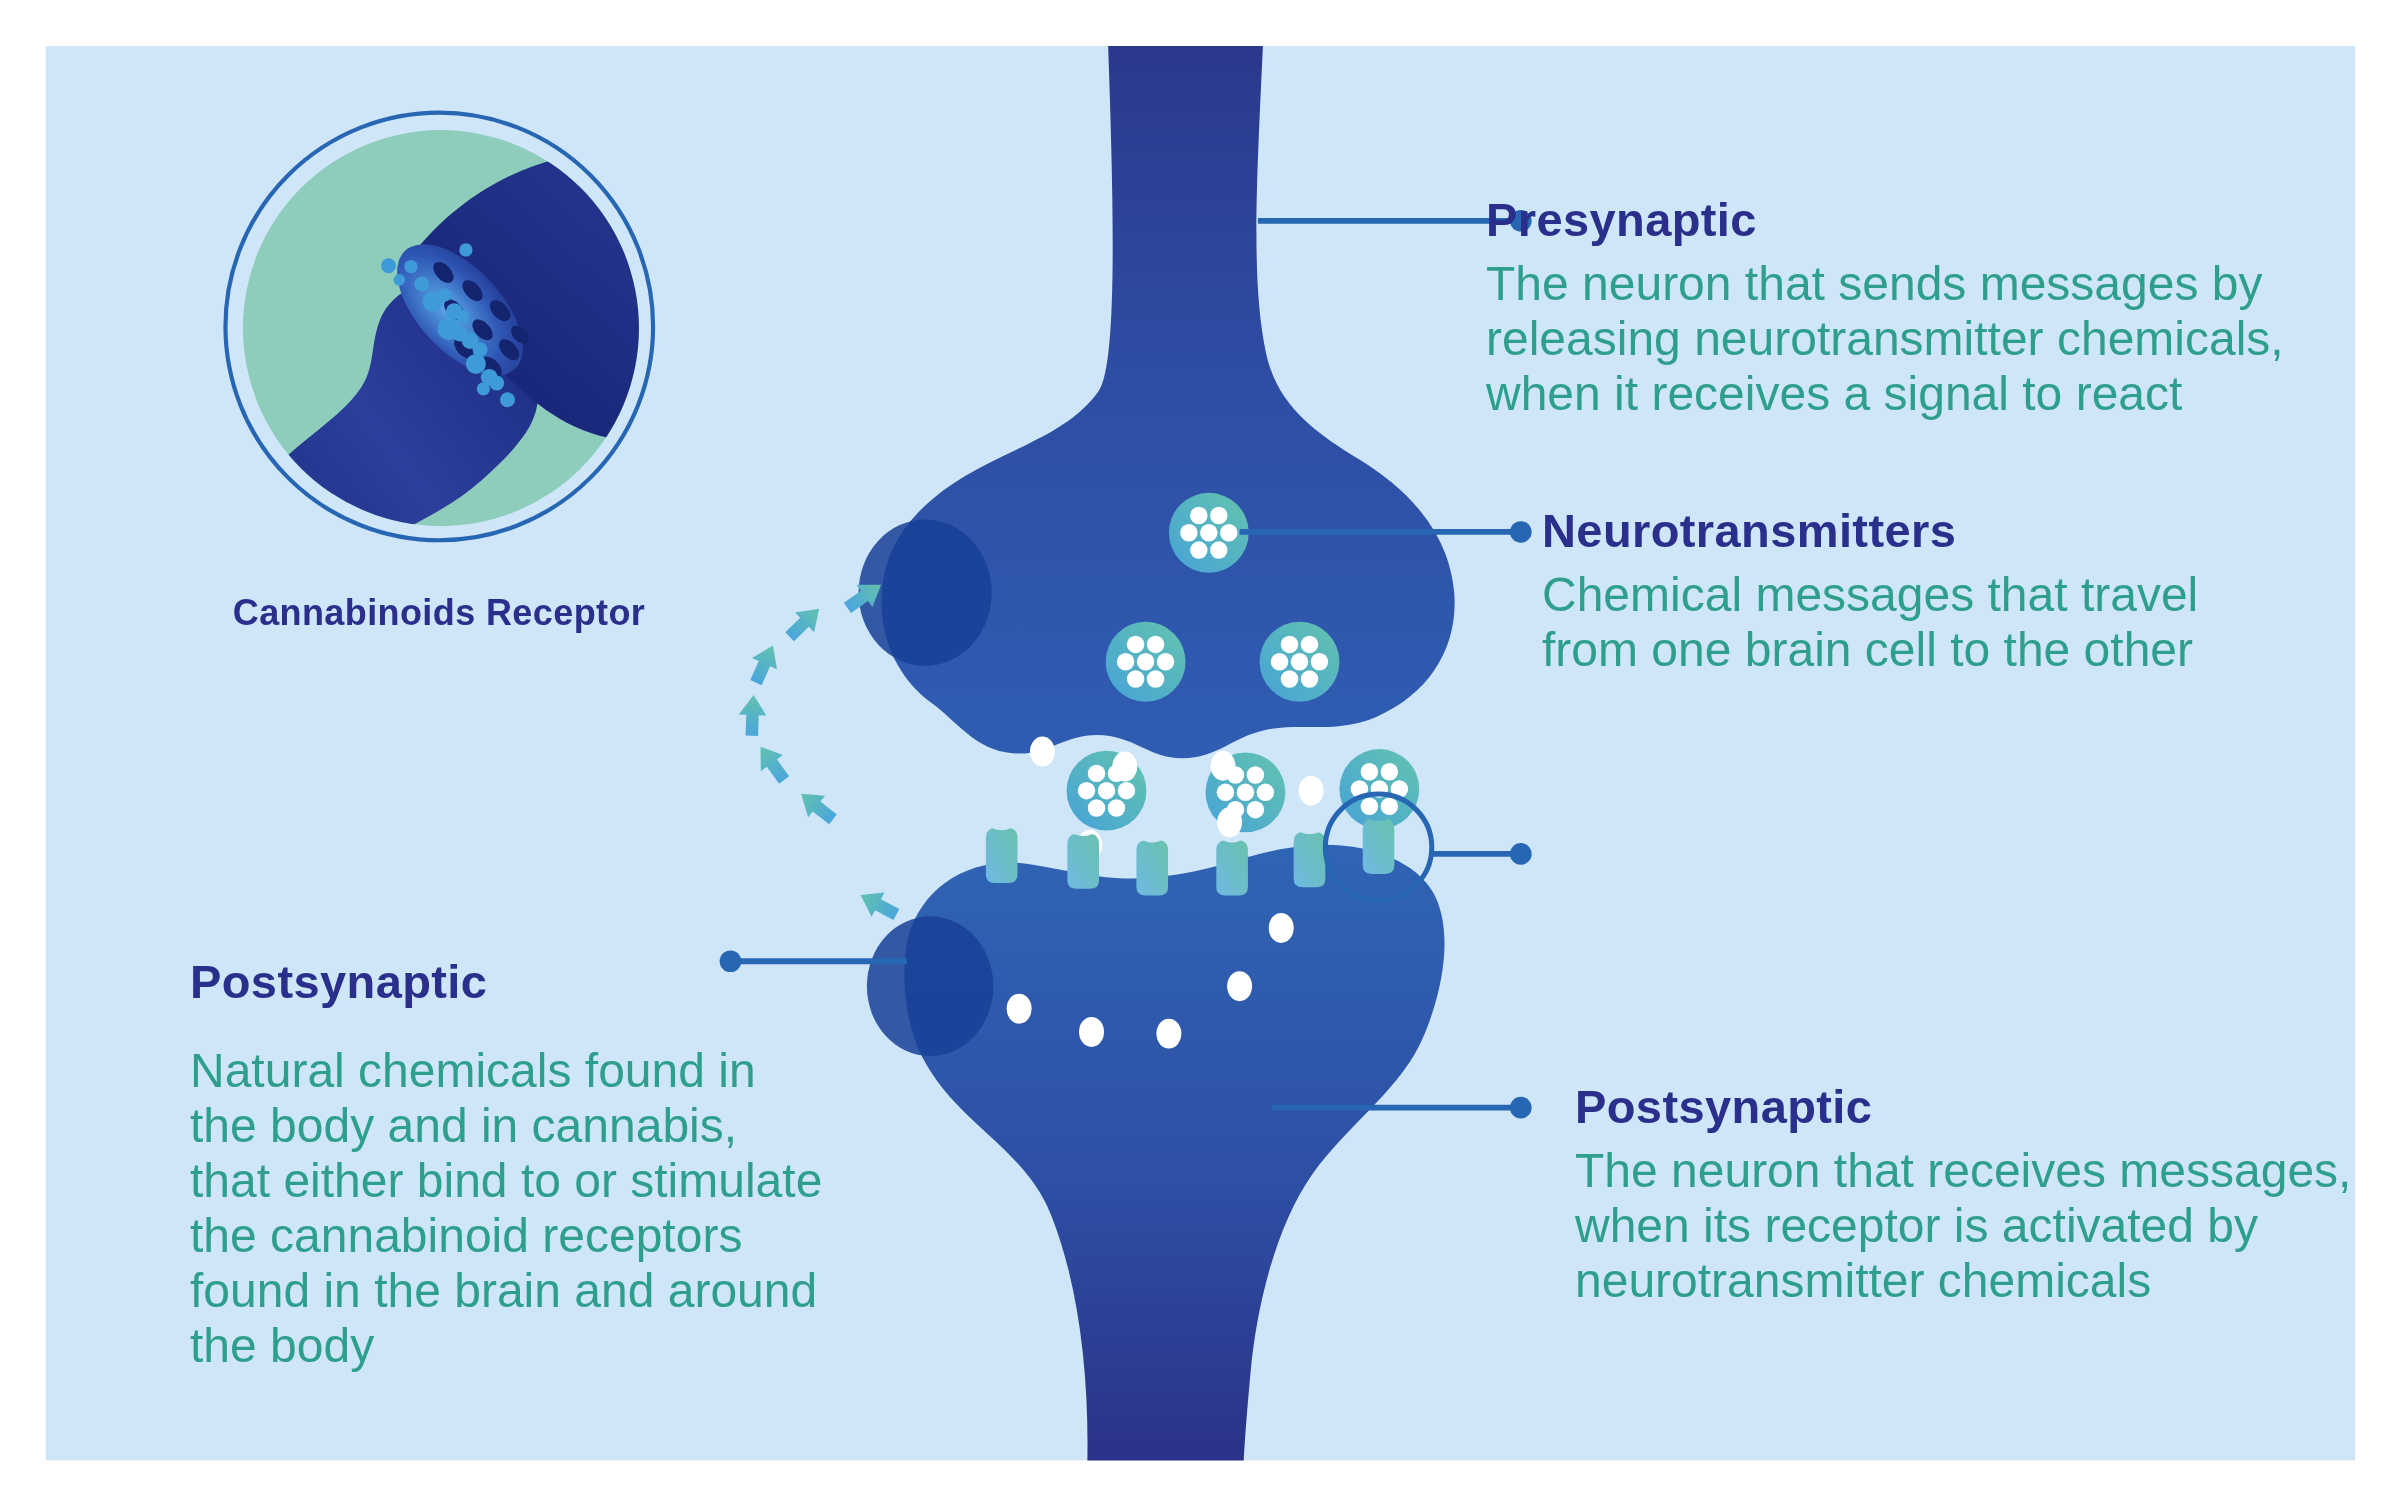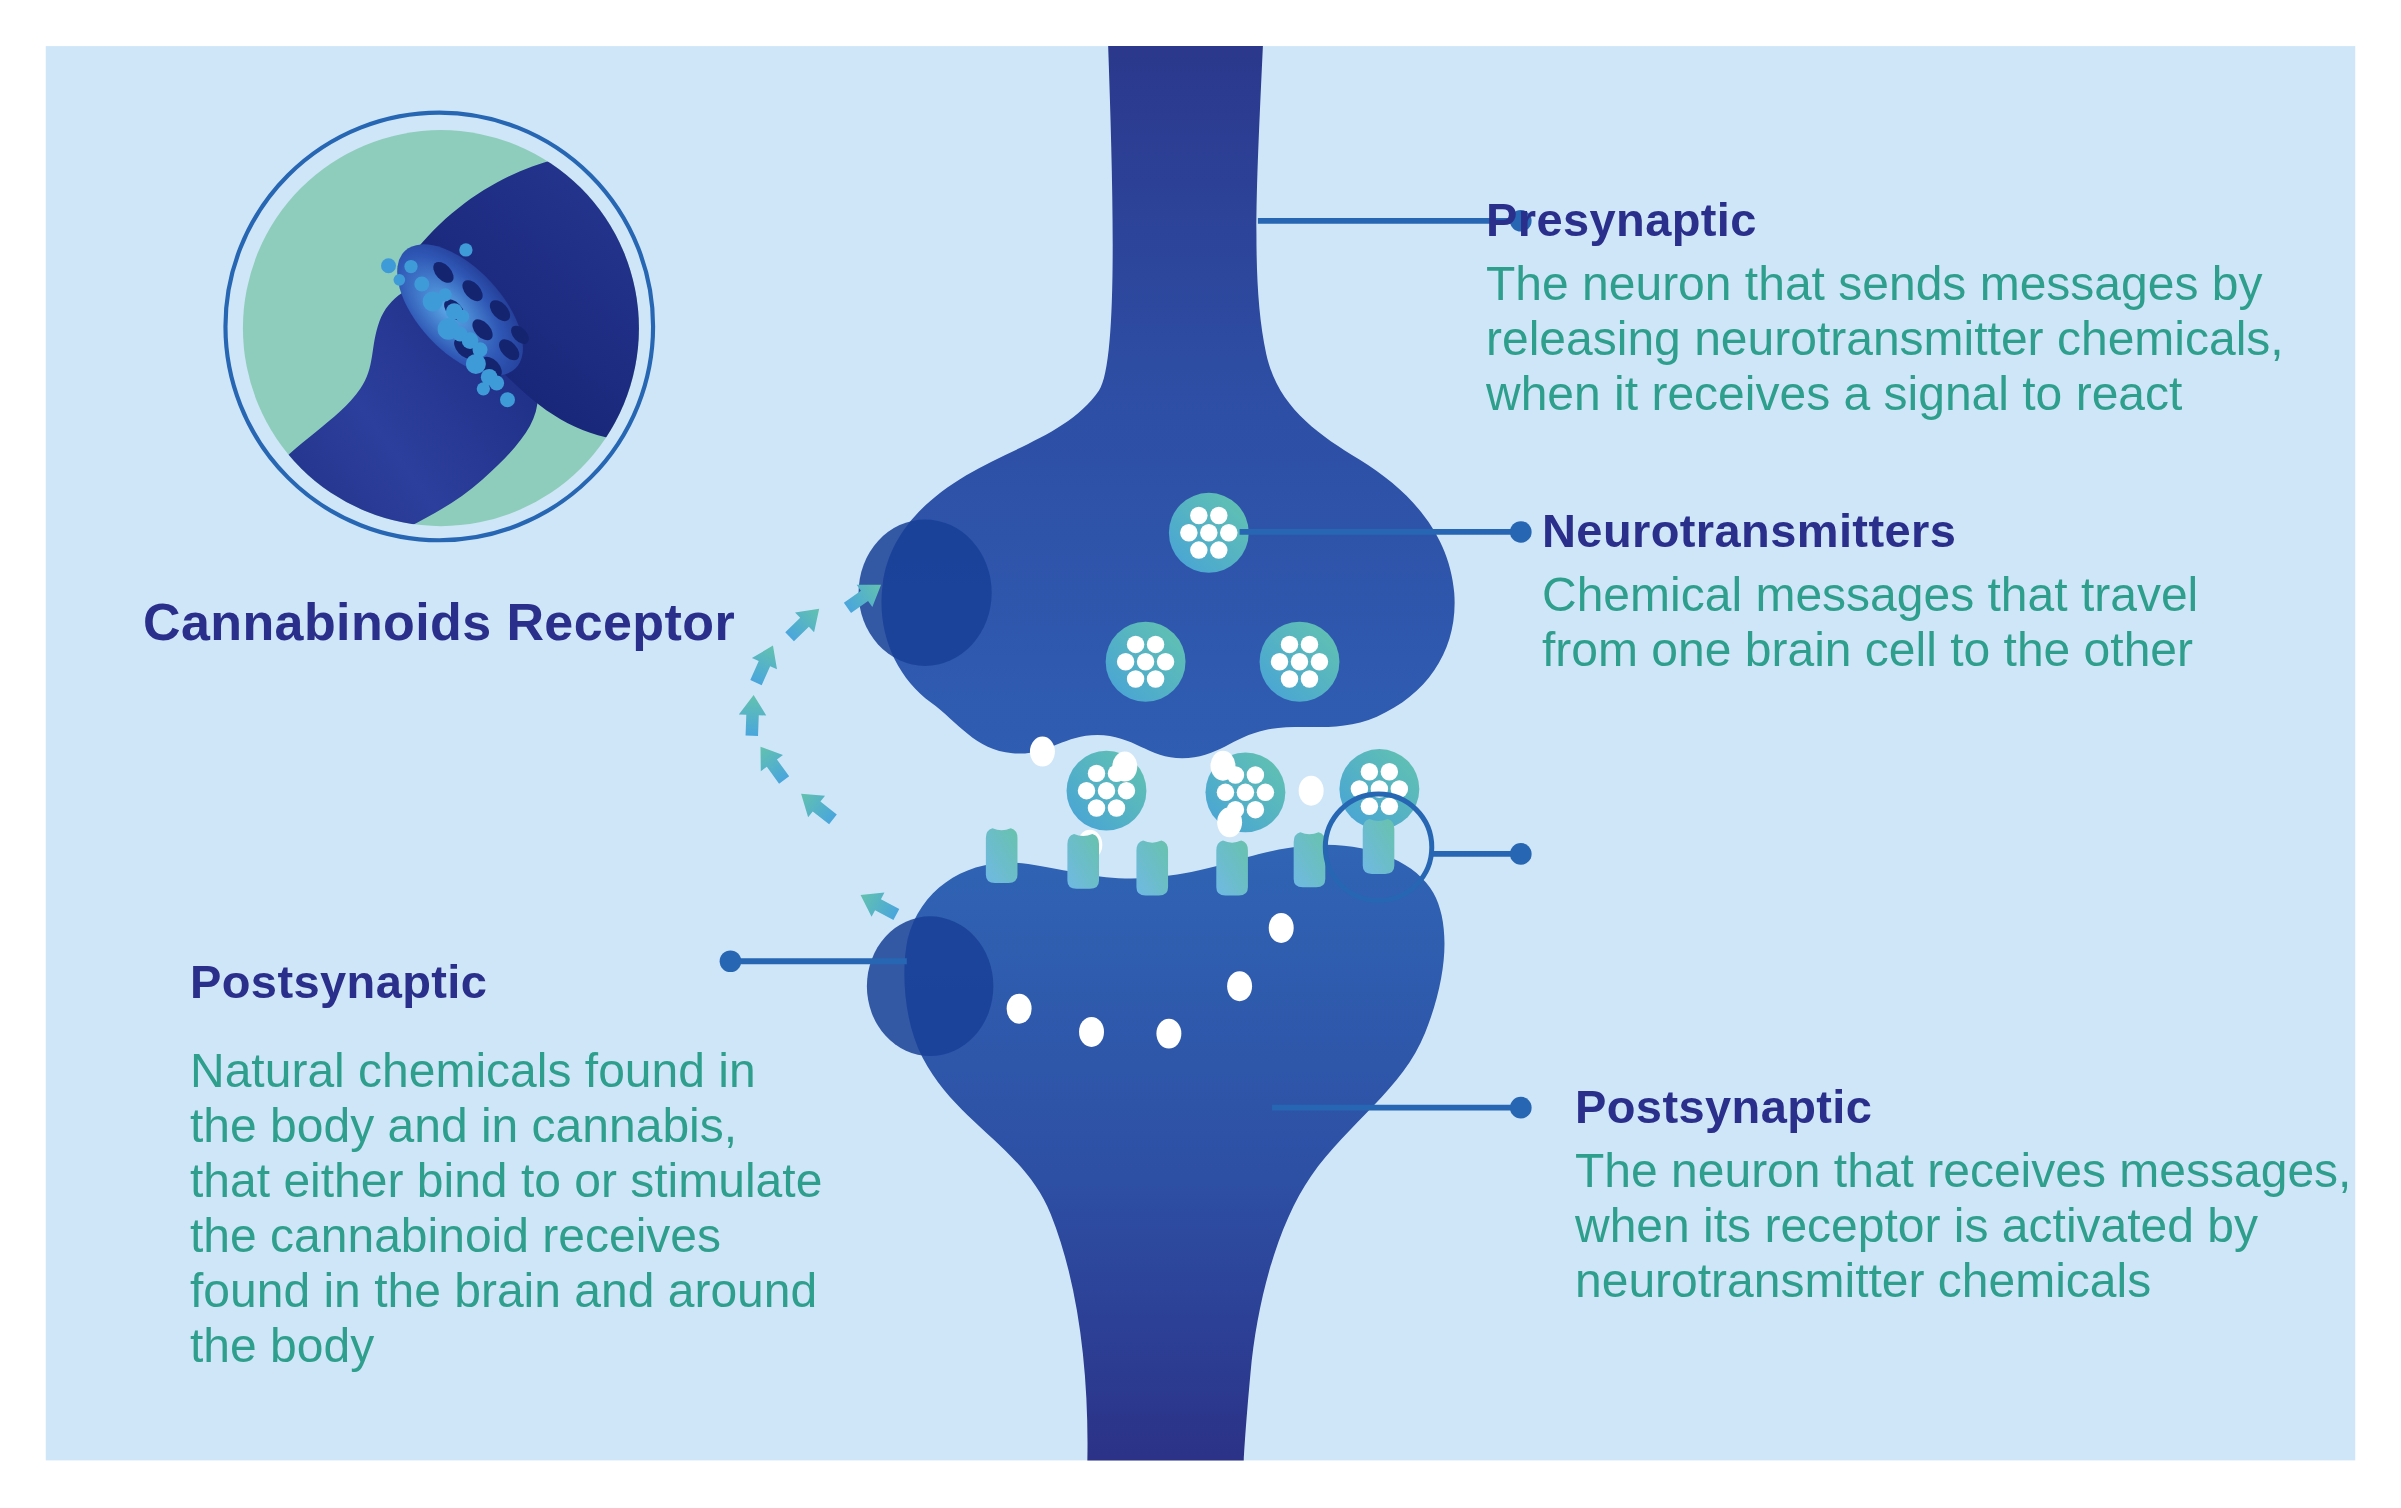--- a/index.html
+++ b/index.html
@@ -17,21 +17,21 @@
   .label{position:absolute; margin:0;}
   .label h2{
     margin:0; font-size:47px; line-height:58px; font-weight:bold;
     color:var(--heading); letter-spacing:0.4px;
   }
   .label .desc{margin-top:6.7px;}
   .label.gap-lg .desc{margin-top:32px;}
   .label .line{font-size:48px; line-height:55px; color:var(--body_text);}
   .inset-title{
     position:absolute; left:123px; top:592px; width:632px; text-align:center;
-    font-size:52px; font-weight:bold; color:var(--heading); letter-spacing:0.4px;
+    font-size:36px; font-weight:bold; color:var(--heading); letter-spacing:0.4px;
   }
 </style>
 </head>
 <body>
 
 <div class="stage">
 
 <svg width="2401" height="1509" viewBox="0 0 2886 1813">
   <defs>
     <linearGradient id="gPre" x1="0" y1="0" x2="0" y2="1">
@@ -232,20 +232,20 @@
     <div class="line">neurotransmitter chemicals</div>
   </div>
 </section>
 
 <section class="label gap-lg" style="left:190px; top:953px;">
   <h2>Postsynaptic</h2>
   <div class="desc">
     <div class="line">Natural chemicals found in</div>
     <div class="line">the body and in cannabis,</div>
     <div class="line">that either bind to or stimulate</div>
-    <div class="line">the cannabinoid receives</div>
+    <div class="line">the cannabinoid receptors</div>
     <div class="line">found in the brain and around</div>
     <div class="line">the body</div>
   </div>
 </section>
 
 </div>
 
 
 </body></html>

